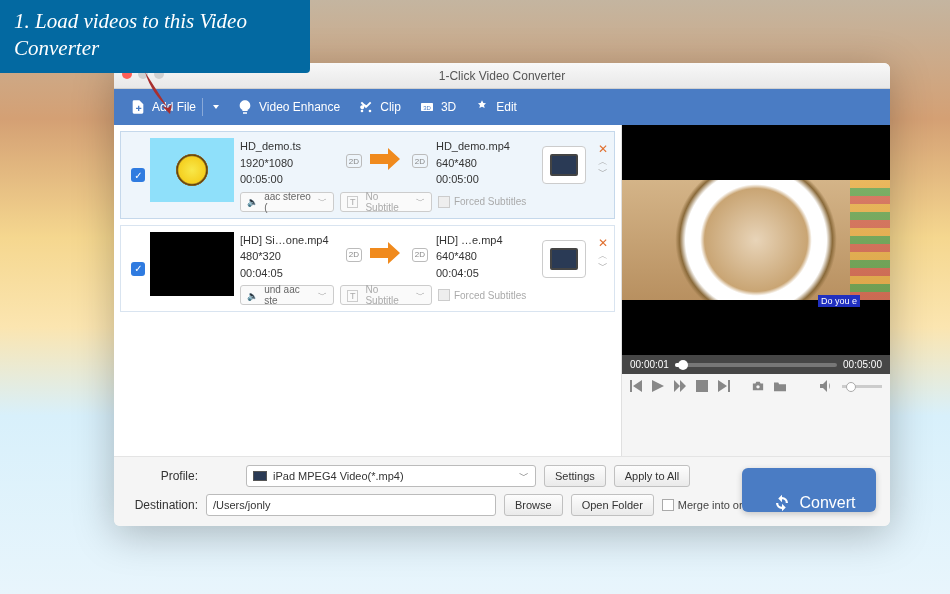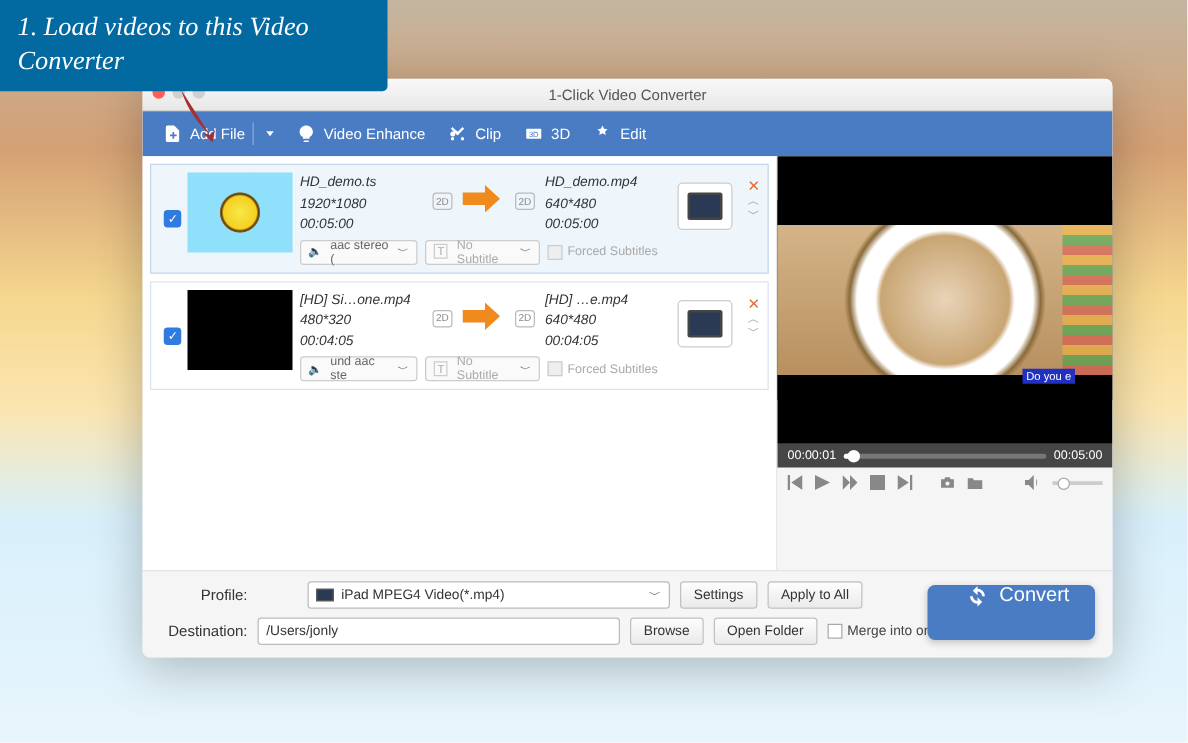--- a/index.html
+++ b/index.html
@@ -22,21 +22,21 @@
   .file-list { flex: 1; display: flex; flex-direction: column; background: #fff; border-right: 1px solid #e0e0e0; overflow: hidden; }
   .file-item { display: flex; align-items: flex-start; padding: 6px 6px; border: 1px solid #d9e4f0; }
   .file-item.selected { background: #eef5fb; border: 1px solid #c5d8eb; }
   .file-item + .file-item { margin-top: 6px; }
   .chk-col { width: 24px; display: flex; justify-content: center; padding-top: 30px; }
   .chk { width: 14px; height: 14px; border-radius: 3px; background: #2f7be0; display: flex; align-items: center; justify-content: center; }
   .chk::after { content: "✓"; color: #fff; font-size: 10px; }
   .thumb { width: 84px; height: 64px; background: #000; margin-right: 6px; flex-shrink: 0; position: relative; overflow: hidden; }
   .thumb.sun { background: radial-gradient(circle at 50% 50%, #f8e84a 0%, #f5d020 25%, #5a3a10 28%, #8a6a2a 30%, transparent 31%), linear-gradient(#8fe0fa,#8fe0fa); }
   .thumb.black { background: #000; }
-  .block { display: flex; flex-direction: column; font-size: 11px; color: #333; line-height: 1.5; font-style: italic; }
+  .block { display: flex; flex-direction: column; font-size: 11px; color: #333; line-height: 1.5; }
   .info-row { display: flex; align-items: flex-start; gap: 8px; }
   .in-info, .out-info { width: 98px; }
   .out-info { width: 98px; }
   .d2 { width: 16px; height: 14px; border: 1px solid #bbb; border-radius: 3px; font-size: 8px; color: #888; display: flex; align-items: center; justify-content: center; margin-top: 16px; }
   .arrow-conv { width: 34px; margin-top: 10px; }
   .arrow-conv svg { fill: #f08a1d; }
   .dev-thumb { width: 44px; height: 38px; border: 1px solid #ccc; border-radius: 4px; background: #fff; display: flex; align-items: center; justify-content: center; margin-top: 8px; }
   .dev-thumb .screen { width: 28px; height: 22px; background: #2a3a55; border: 2px solid #444; border-radius: 2px; }
   .item-actions { display: flex; flex-direction: column; align-items: center; gap: 2px; margin-left: 4px; margin-top: 4px; }
   .x-close { color: #e07030; font-size: 12px; cursor: pointer; }
@@ -67,21 +67,21 @@
   .vol-slider::after { content:""; position:absolute; left:10%; top:-3px; width:8px; height:8px; background:#fff; border:1px solid #aaa; border-radius:50%; }
   .bottom-bar { padding: 8px 12px 10px; display: flex; flex-direction: column; gap: 7px; border-top: 1px solid #e4e4e4; background: #f5f5f5; }
   .brow { display: flex; align-items: center; gap: 8px; font-size: 12px; color: #333; }
   .brow label { width: 72px; text-align: right; }
   .brow .combo { flex: 0 0 290px; height: 22px; border: 1px solid #bbb; border-radius: 3px; background: #fff; display: flex; align-items: center; padding: 0 6px; font-size: 11px; margin-left: 40px; }
   .brow .combo .cv-caret { margin-left: auto; color: #666; font-size: 10px; }
   .brow .txt { flex: 0 0 290px; height: 22px; border: 1px solid #bbb; border-radius: 3px; background: #fff; padding: 0 6px; font-size: 11px; display: flex; align-items: center; }
   .sm-btn { height: 22px; padding: 0 10px; border: 1px solid #c0c0c0; border-radius: 3px; background: linear-gradient(#fdfdfd,#eaeaea); font-size: 11px; color: #333; cursor: pointer; display: inline-flex; align-items: center; }
   .merge { display: flex; align-items: center; gap: 4px; font-size: 11px; color: #444; }
   .merge .box { width: 12px; height: 12px; border: 1px solid #aaa; background: #fff; }
-  .convert-btn { position: absolute; right: 14px; bottom: 14px; background: #4a7cc4; color: #fff; border: none; border-radius: 6px; height: 44px; width: 134px; font-size: 16px; font-weight: 500; display: flex; align-items: flex-start; justify-content: center; gap: 8px; cursor: pointer; box-shadow: 0 2px 6px rgba(0,0,0,0.2); padding-left: 11px; }
+  .convert-btn { position: absolute; right: 14px; bottom: 14px; background: #4a7cc4; color: #fff; border: none; border-radius: 6px; height: 44px; width: 134px; font-size: 16px; font-weight: 500; display: flex; align-items: flex-end; justify-content: center; gap: 8px; cursor: pointer; box-shadow: 0 2px 6px rgba(0,0,0,0.2); padding-left: 11px; }
   .convert-btn svg { width: 18px; height: 18px; fill: #fff; }
   .list-wrap { padding: 6px; }
   .audio-ic::before { content: "🔈"; font-size: 9px; margin-right: 2px; }
   .sub-ic::before { content: "T"; font-size: 9px; border: 1px solid #ccc; padding: 0 2px; margin-right: 3px; }
 </style>
 </head>
 <body>
 
 <div class="bg"></div>
 

